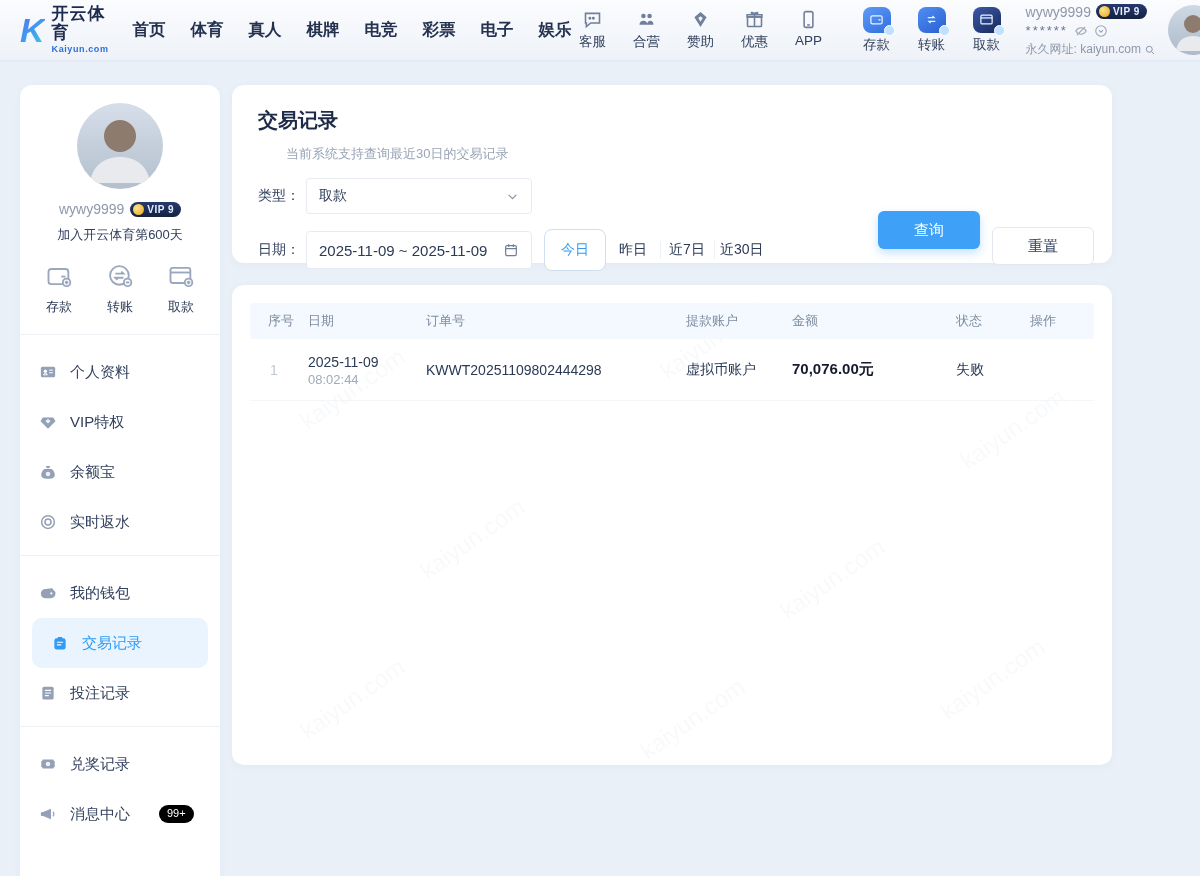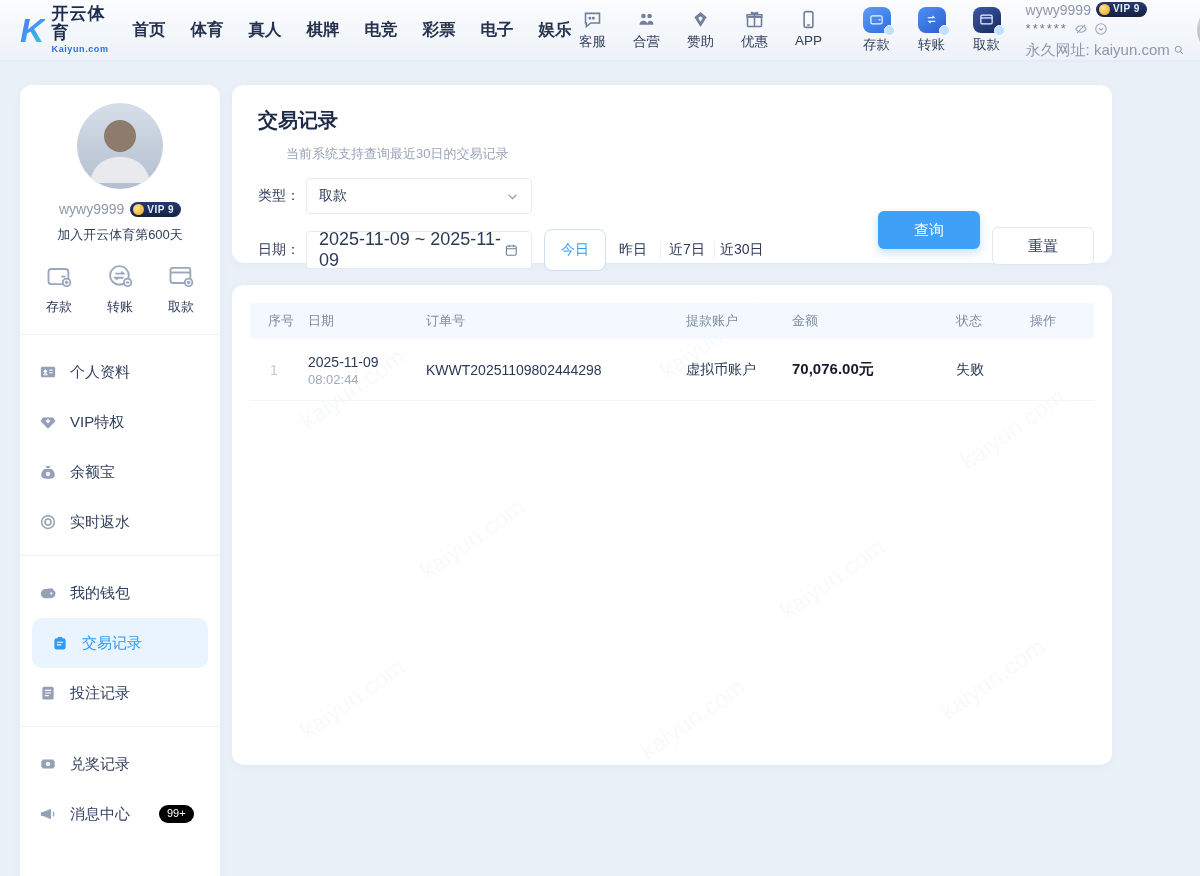--- a/index.html
+++ b/index.html
@@ -46,21 +46,21 @@
   .u-name { font-size:14px; color:#8e97ab; }
   .vip-pill { display:inline-flex; align-items:center; gap:3px; height:15px;
     background:linear-gradient(180deg,#27396f,#142142); border-radius:8px;
     padding:0 7px 0 3px; }
   .vip-medal { width:11px; height:11px; border-radius:50%;
     background:radial-gradient(circle at 35% 35%,#ffe28a,#e8a61d); display:inline-block; }
   .vip-txt { font-size:10px; font-weight:700; color:#e7f0ff; letter-spacing:.5px; }
   .u-line2 { display:flex; align-items:center; gap:6px; color:#8e97ab; }
   .u-masked { font-size:13px; letter-spacing:2px; color:#6c7890; }
   .u-line2 svg { width:14px; height:14px; color:#9aa4b6; cursor:pointer; }
-  .u-line3 { display:flex; align-items:center; gap:3px; font-size:15px; color:#8e97ab; white-space:nowrap;text-align:center; }
+  .u-line3 { display:flex; align-items:center; gap:3px; font-size:12px; color:#8e97ab; white-space:nowrap;text-align:center; }
   .u-line3 svg { width:12px; height:12px; color:#8e97ab; }
 
   .avatar { width:50px; height:50px; border-radius:50%; margin-left:12px; overflow:hidden;
     background:linear-gradient(180deg,#cfd9e6,#aeb9c9); position:relative; cursor:pointer; flex:none; }
   .avatar svg { position:absolute; inset:0; }
 
   
   .sidebar { position:absolute; left:20px; top:85px; width:200px; height:815px;
     background:#fff; border-radius:12px; box-shadow:0 2px 8px rgba(40,70,120,.04); }
   .side-avatar { width:86px; height:86px; border-radius:50%; margin:18px auto 0; overflow:hidden;
@@ -91,21 +91,21 @@
   .f-title { font-size:20px; font-weight:700; color:#1c2a47; }
   .f-sub { font-size:13px; color:#9aa4b6; margin-top:11px;margin-left:28px; }
   .f-row { display:flex; align-items:center; margin-top:15px; }
   .f-label { font-size:14px; color:#33415e; width:48px; flex:none; }
   .select { width:226px; height:36px; border:1px solid #e7ebf1; border-radius:4px;
     display:flex; align-items:center; justify-content:space-between; padding:0 12px;
     font-size:14px; color:#2b3a55; cursor:pointer; background:#fff; }
   .select svg { width:13px; height:13px; color:#8a95a8; }
   .date-input { width:226px; height:38px; border:1px solid #e7ebf1; border-radius:4px;
     display:flex; align-items:center; justify-content:space-between; padding:0 12px;
-    font-size:18px; color:#2b3a55; cursor:pointer; background:#fff; }
+    font-size:15px; color:#2b3a55; cursor:pointer; background:#fff; }
   .date-input svg { width:16px; height:16px; color:#6f7f99; }
   .ranges { display:flex; align-items:center; margin-left:12px; }
   .range { min-width:54px; height:42px; display:flex; align-items:center; justify-content:center;
     font-size:14px; color:#2b3a55; cursor:pointer; position:relative; padding:0 6px; }
   .range.sep::before { content:""; position:absolute; left:0; top:12px; bottom:12px;
     width:1px; background:#eef1f6; }
   .range.active { border:1px solid #cfdff0; border-radius:8px; background:#fff;
     color:#2e9bf7; min-width:62px; }
   .btn-search { position:absolute; right:132px; top:126px; width:102px; height:38px;
     background:#3ea0f7; border-radius:6px; border:none; color:#fff; font-size:15px;

